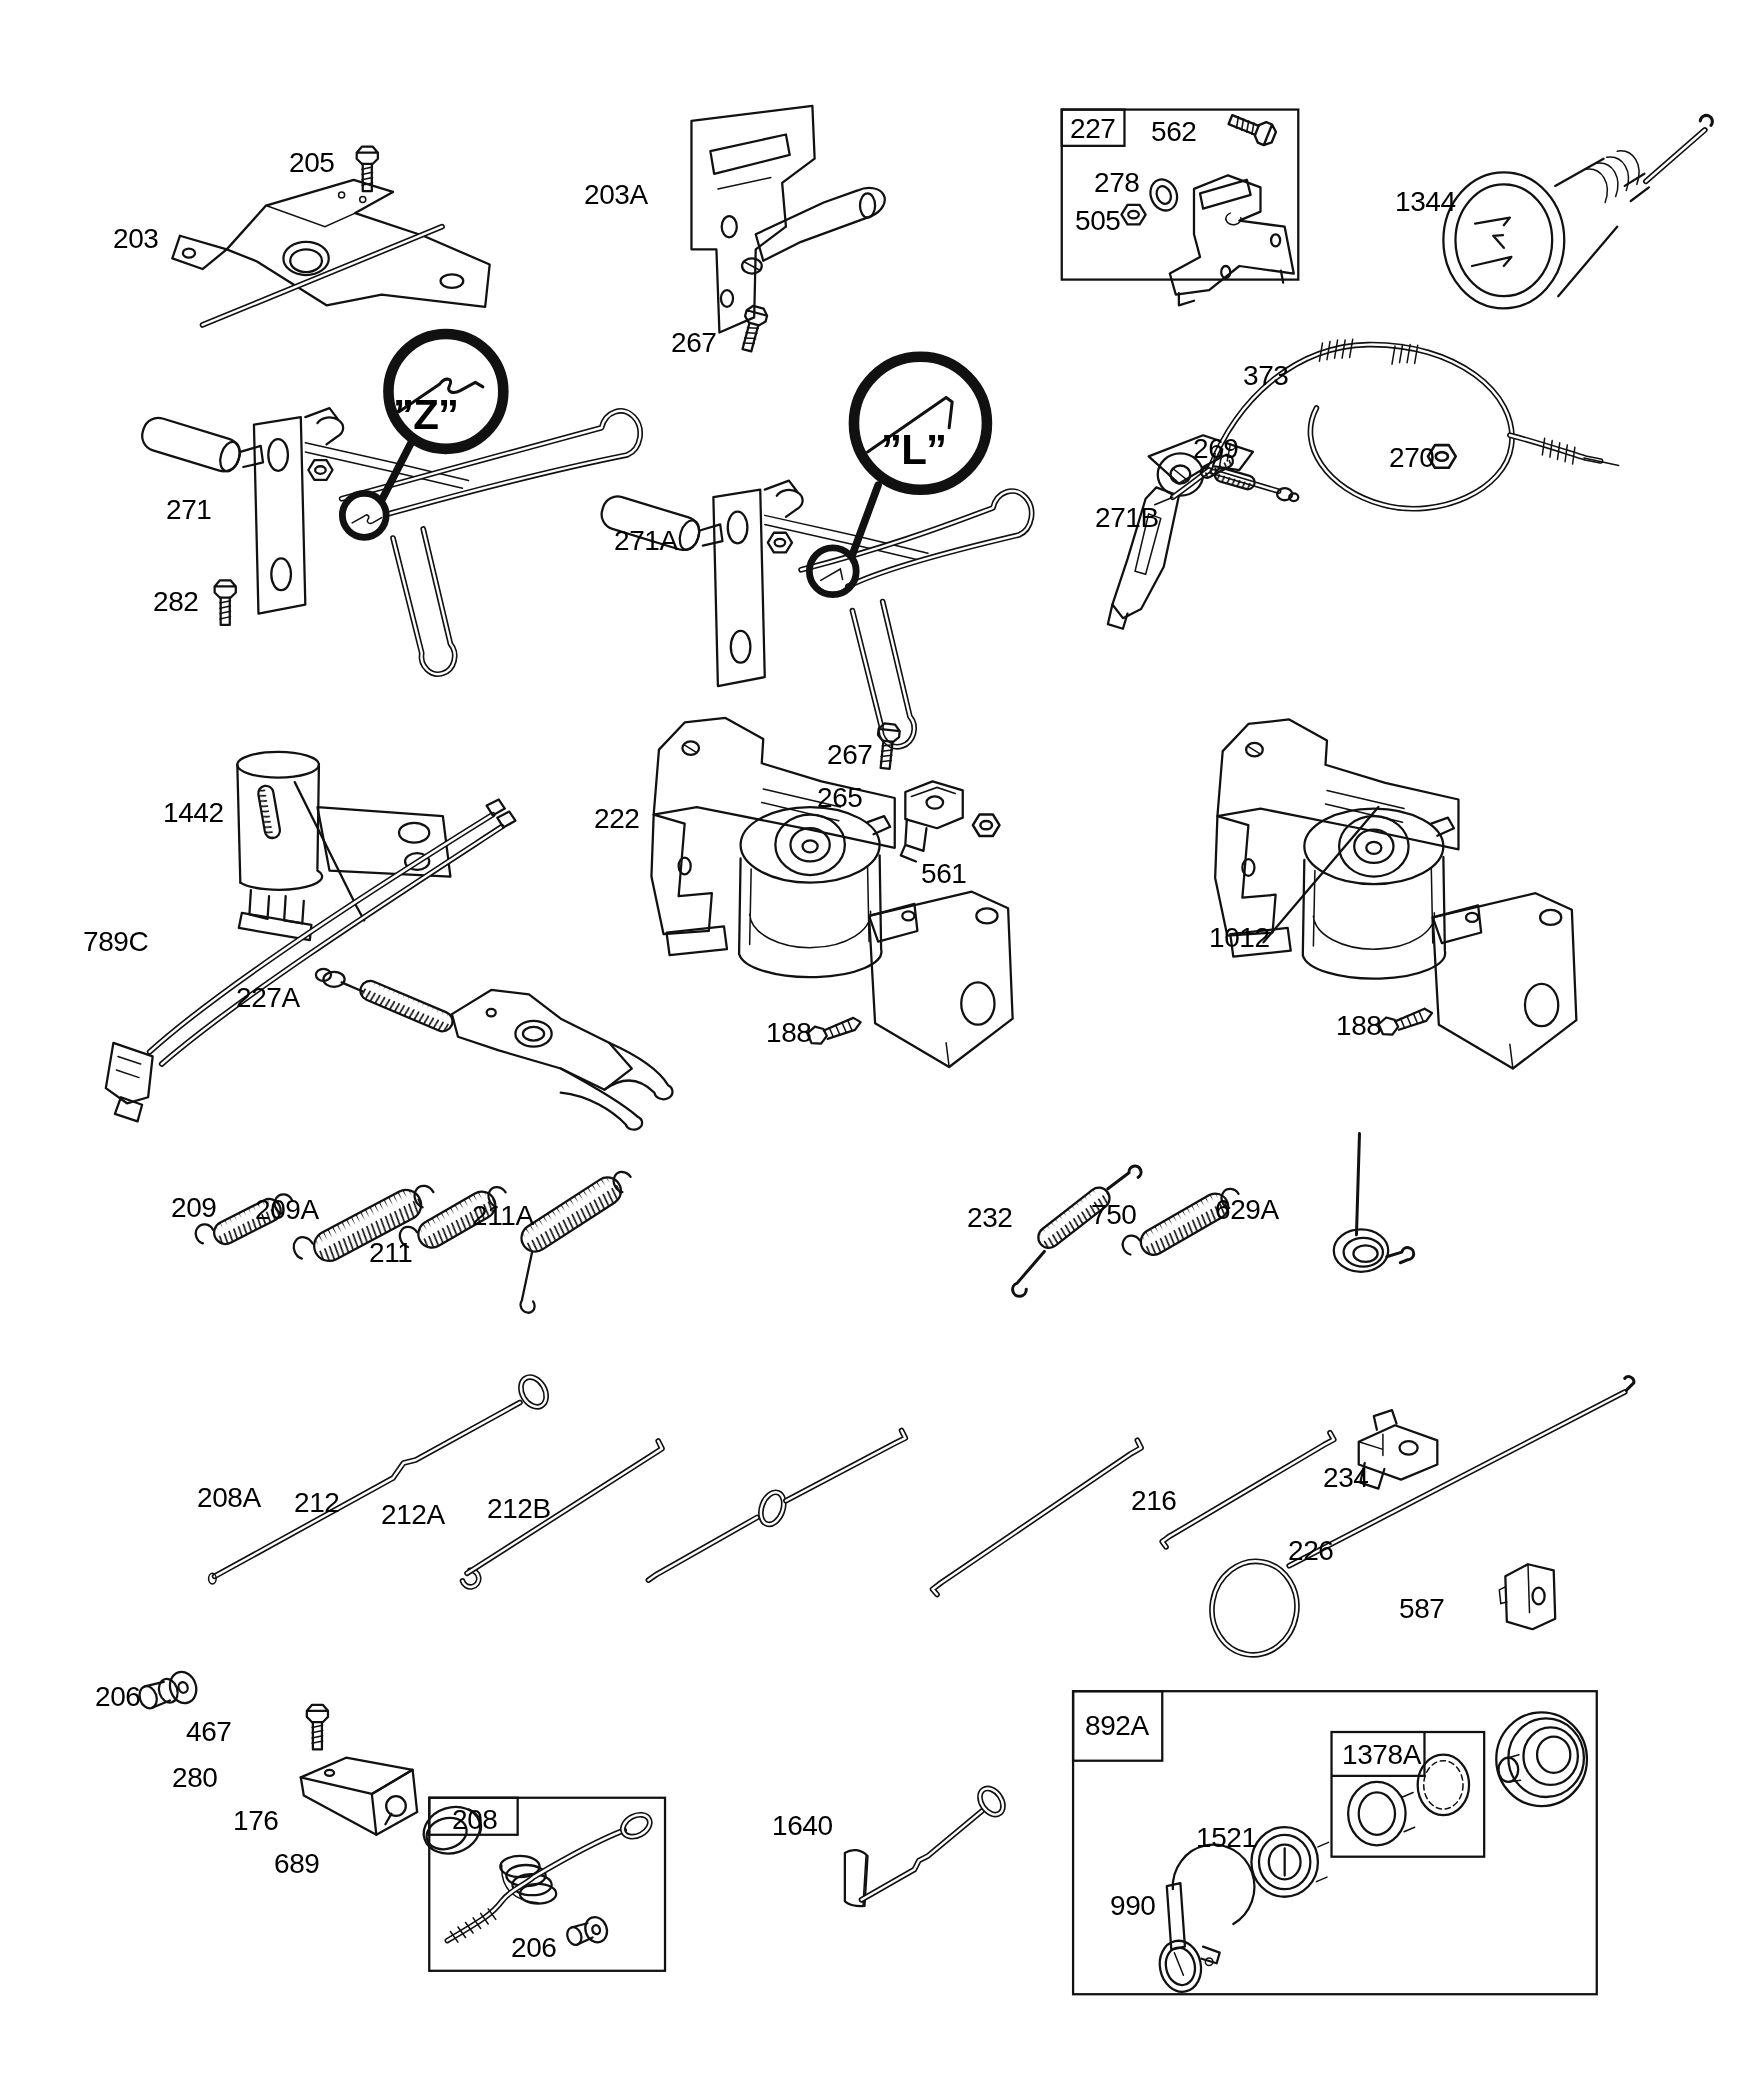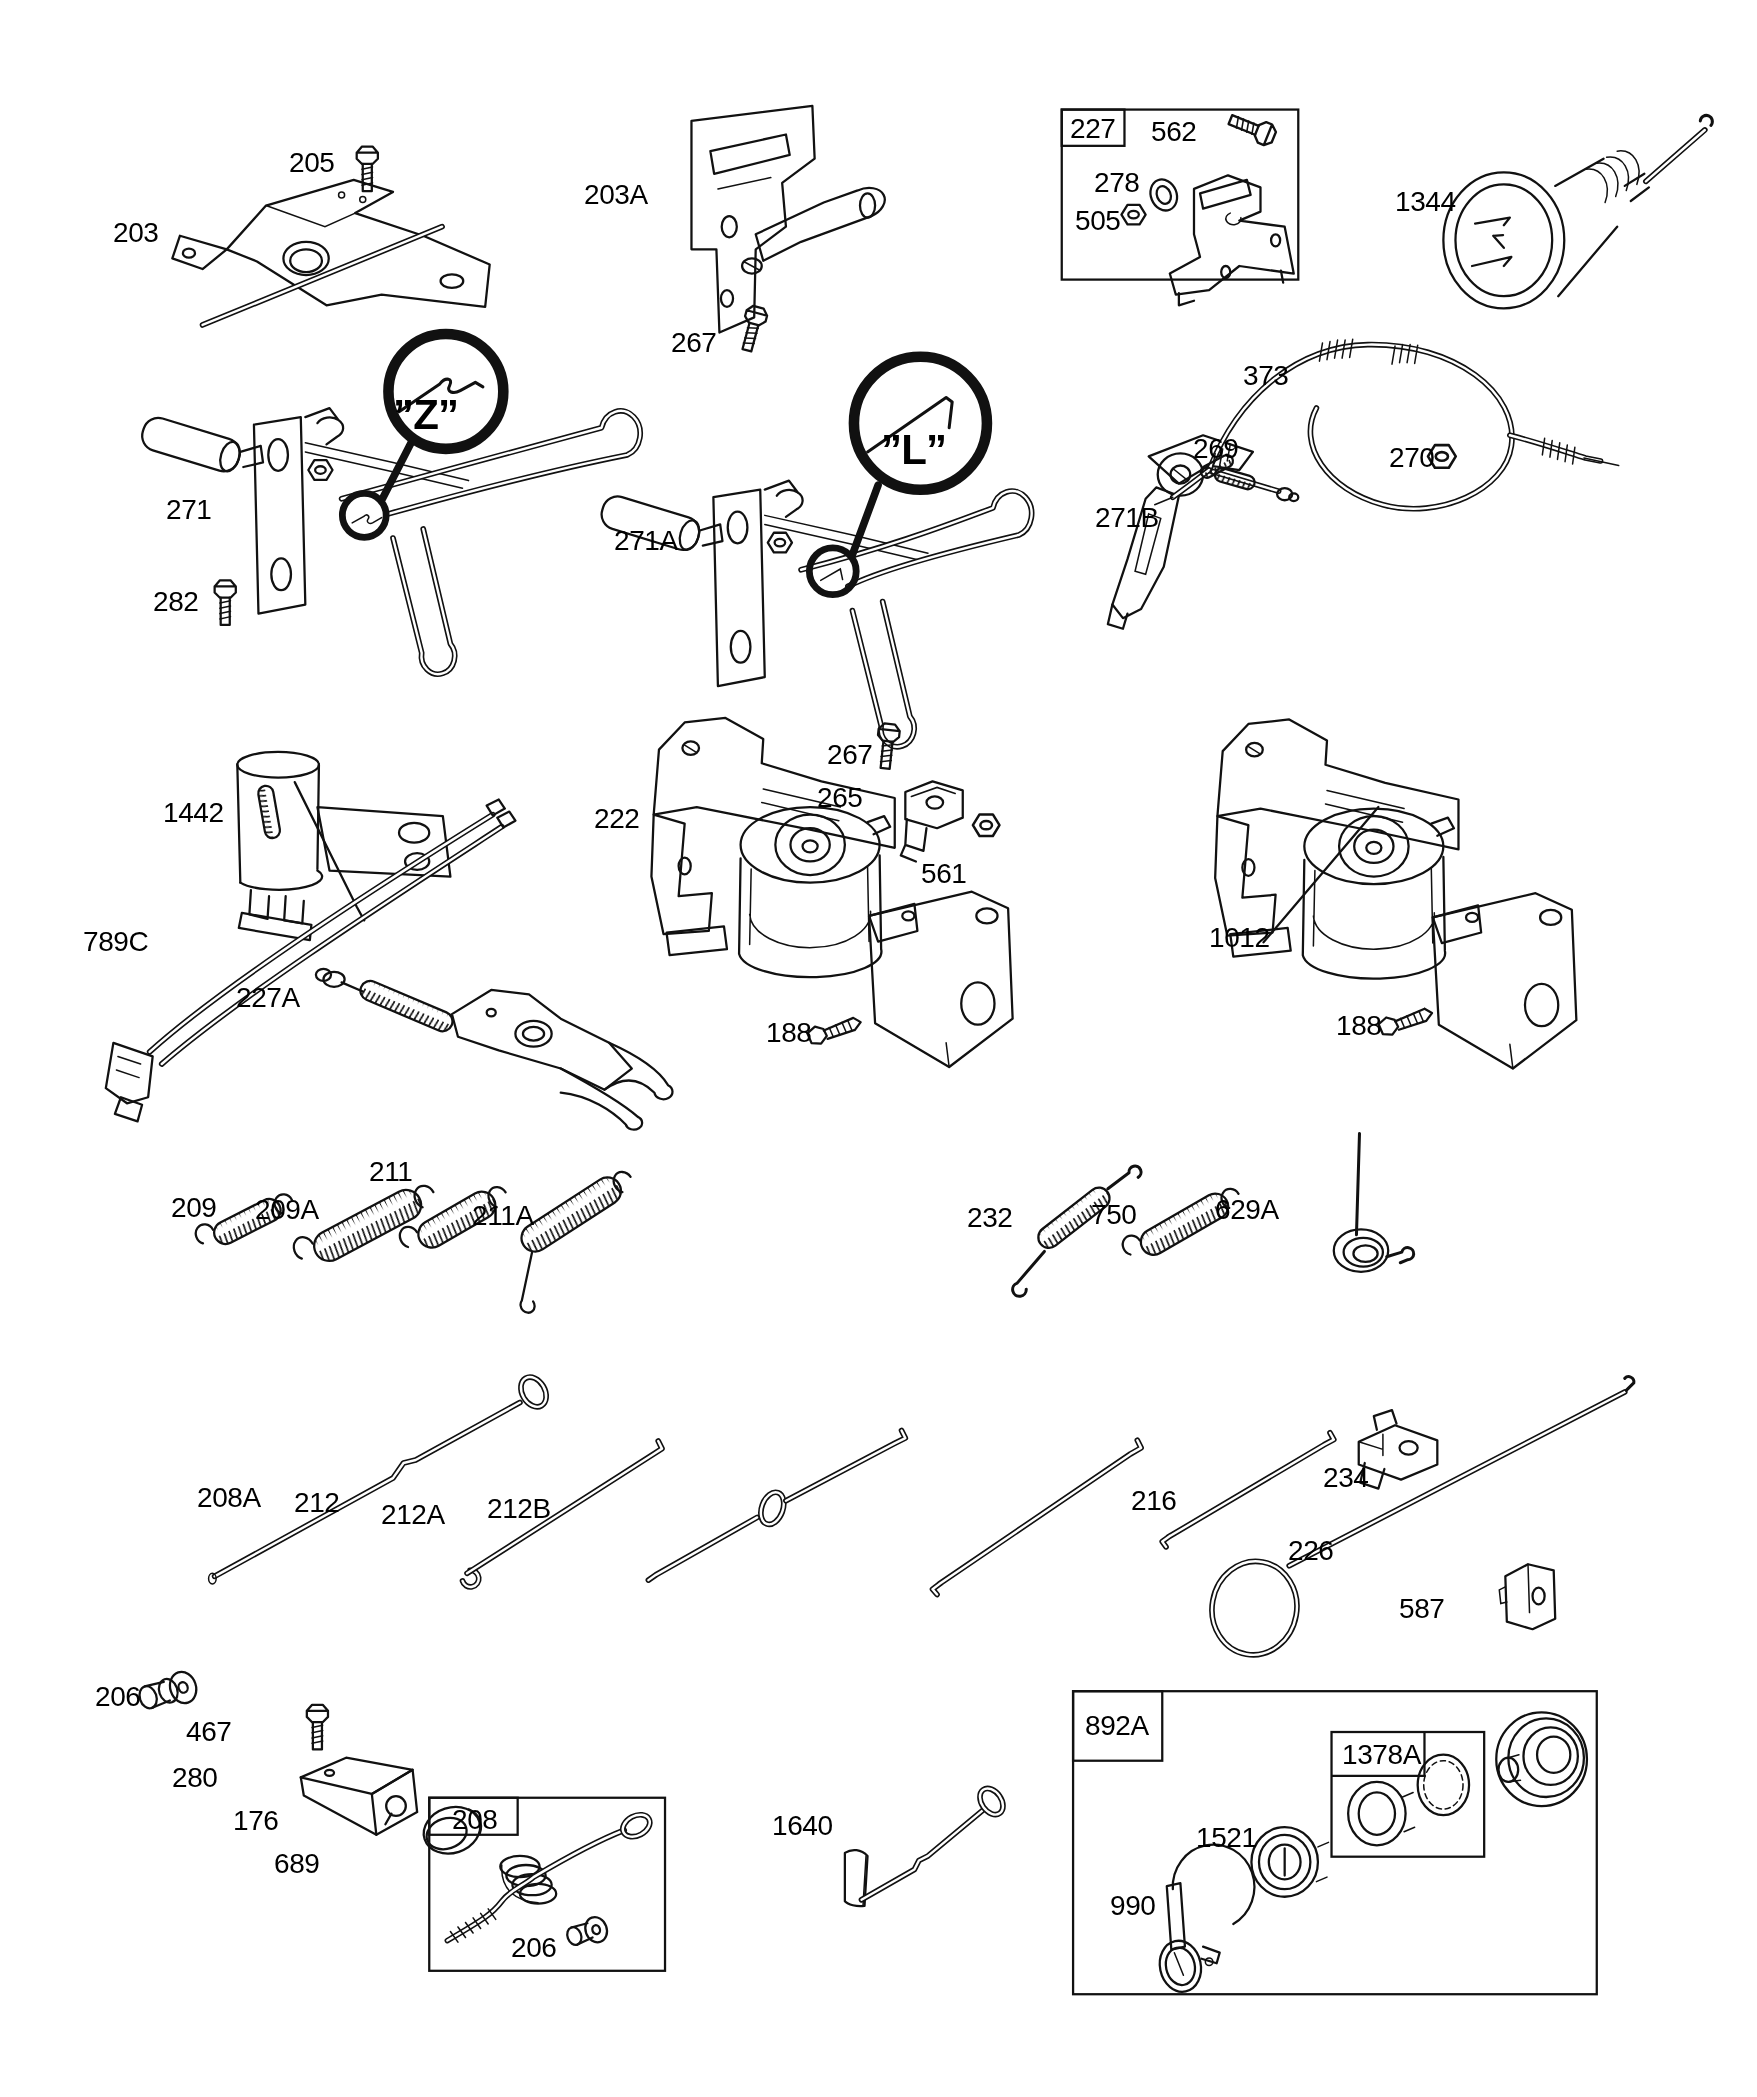--- a/index.html
+++ b/index.html
@@ -477,21 +477,21 @@
     <ellipse class="ln" cx="2040" cy="2328" rx="60" ry="62"></ellipse>
     <ellipse class="ln" cx="2046" cy="2326" rx="50" ry="52"></ellipse>
     <ellipse class="ln" cx="2052" cy="2324" rx="36" ry="38"></ellipse>
     <ellipse class="ln" cx="2056" cy="2322" rx="22" ry="24"></ellipse>
     <ellipse class="ln" cx="1996" cy="2342" rx="13" ry="16"></ellipse>
     <path class="thin" d="M1996 2326 L2010 2322 M1996 2358 L2012 2356"></path>
   </g>
 </svg>
 
 <div>
-  <div class="lbl" style="left:113px;top:218px">203</div>
+  <div class="lbl" style="left:113px;top:224px">203</div>
   <div class="lbl" style="left:289px;top:148px">205</div>
   <div class="lbl" style="left:584px;top:180px">203A</div>
   <div class="lbl" style="left:671px;top:328px">267</div>
   <div class="lbl" style="left:1070px;top:114px">227</div>
   <div class="lbl" style="left:1151px;top:117px">562</div>
   <div class="lbl" style="left:1094px;top:168px">278</div>
   <div class="lbl" style="left:1075px;top:206px">505</div>
   <div class="lbl" style="left:1395px;top:187px">1344</div>
   <div class="lbl" style="left:166px;top:495px">271</div>
   <div class="lbl callout" style="left:393px;top:393px">”Z”</div>
@@ -507,21 +507,21 @@
   <div class="lbl" style="left:236px;top:983px">227A</div>
   <div class="lbl" style="left:594px;top:804px">222</div>
   <div class="lbl" style="left:827px;top:740px">267</div>
   <div class="lbl" style="left:817px;top:783px">265</div>
   <div class="lbl" style="left:921px;top:859px">561</div>
   <div class="lbl" style="left:766px;top:1018px">188</div>
   <div class="lbl" style="left:1209px;top:923px">1012</div>
   <div class="lbl" style="left:1336px;top:1011px">188</div>
   <div class="lbl" style="left:171px;top:1193px">209</div>
   <div class="lbl" style="left:255px;top:1195px">209A</div>
-  <div class="lbl" style="left:369px;top:1157px">211</div>
+  <div class="lbl" style="left:369px;top:1238px">211</div>
   <div class="lbl" style="left:472px;top:1201px">211A</div>
   <div class="lbl" style="left:967px;top:1203px">232</div>
   <div class="lbl" style="left:1091px;top:1200px">750</div>
   <div class="lbl" style="left:1215px;top:1195px">629A</div>
   <div class="lbl" style="left:197px;top:1483px">208A</div>
   <div class="lbl" style="left:294px;top:1488px">212</div>
   <div class="lbl" style="left:381px;top:1500px">212A</div>
   <div class="lbl" style="left:487px;top:1494px">212B</div>
   <div class="lbl" style="left:1131px;top:1486px">216</div>
   <div class="lbl" style="left:1323px;top:1463px">234</div>

